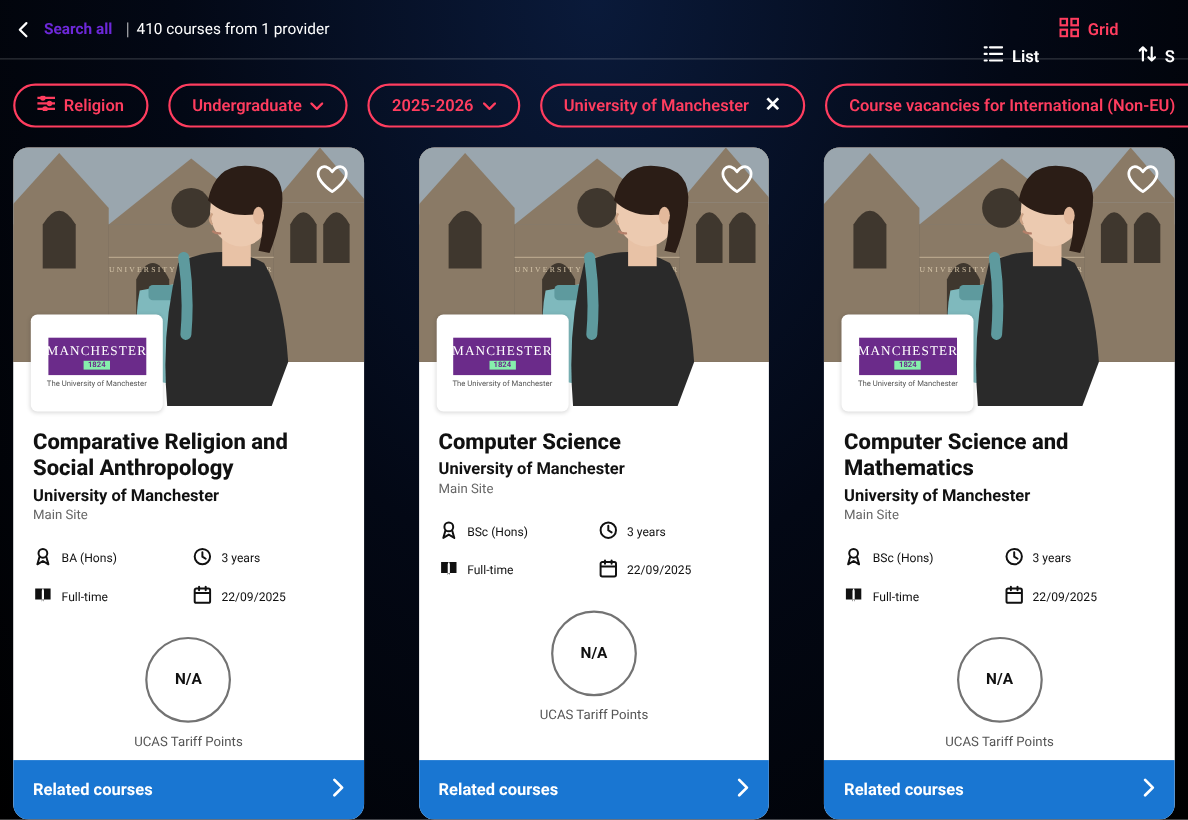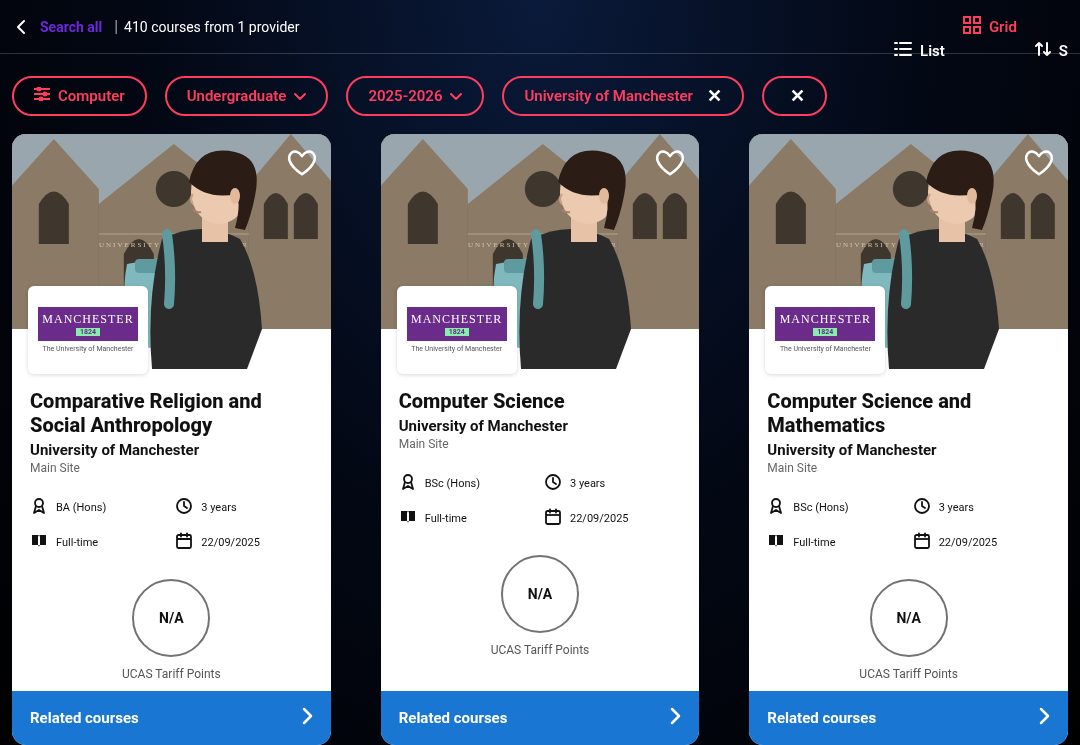--- a/index.html
+++ b/index.html
@@ -117,21 +117,21 @@
     left:16px; bottom:-45px;
     width:120px; height:88px;
     background:#fff;
     border-radius:6px;
     box-shadow: 0 1px 4px rgba(0,0,0,.15);
     display:flex; flex-direction:column; align-items:center; justify-content:center;
     padding:6px;
   }
   .uni-logo-purple{
     background:#6b2b8a;
-    width:100px; height:34px;
+    width:89px; height:34px;
     display:flex; flex-direction:column; align-items:center; justify-content:center;
   }
   .uni-logo-purple .l1{
     color:#fff;font-family:Georgia,serif;font-size:12px;letter-spacing:1px;
   }
   .uni-logo-purple .l2{
     background:#86efac;color:#6b2b8a;font-size:7px;padding:0 4px;margin-top:1px;font-weight:bold;
   }
   .uni-logo-sub{ font-size:7px; color:#555; margin-top:4px; }
   .card-body{
@@ -251,21 +251,21 @@
           <g stroke="#ff3d5f" stroke-width="2" stroke-linecap="round">
             <line x1="0" y1="2" x2="16" y2="2"></line>
             <circle cx="5" cy="2" r="1.5" fill="#ff3d5f"></circle>
             <line x1="0" y1="7" x2="16" y2="7"></line>
             <circle cx="11" cy="7" r="1.5" fill="#ff3d5f"></circle>
             <line x1="0" y1="12" x2="16" y2="12"></line>
             <circle cx="7" cy="12" r="1.5" fill="#ff3d5f"></circle>
           </g>
         </svg>
     </span>
-    <span>Computer</span>
+    <span>Religion</span>
   </div>
   <div class="pill">
     <span>Undergraduate</span>
     <span class="chev">
       <svg width="12" height="8" viewBox="0 0 12 8">
           <path d="M1 1l5 5 5-5" stroke="#ff3d5f" stroke-width="2" fill="none" stroke-linecap="round" stroke-linejoin="round"></path>
         </svg>
     </span>
   </div>
   <div class="pill">
@@ -274,20 +274,21 @@
       <svg width="12" height="8" viewBox="0 0 12 8">
           <path d="M1 1l5 5 5-5" stroke="#ff3d5f" stroke-width="2" fill="none" stroke-linecap="round" stroke-linejoin="round"></path>
         </svg>
     </span>
   </div>
   <div class="pill">
     <span>University of Manchester</span>
     <span class="close-x">✕</span>
   </div>
   <div class="pill">
+    <span>Course vacancies for International (Non-EU)</span>
     <span class="close-x">✕</span>
   </div>
 
 </div>
 
 <div class="grid" id="card-grid">
     <div class="card">
     <div class="card-hero">
       <div class="building">
           <svg viewBox="0 0 325 195" preserveAspectRatio="xMidYMid slice">

